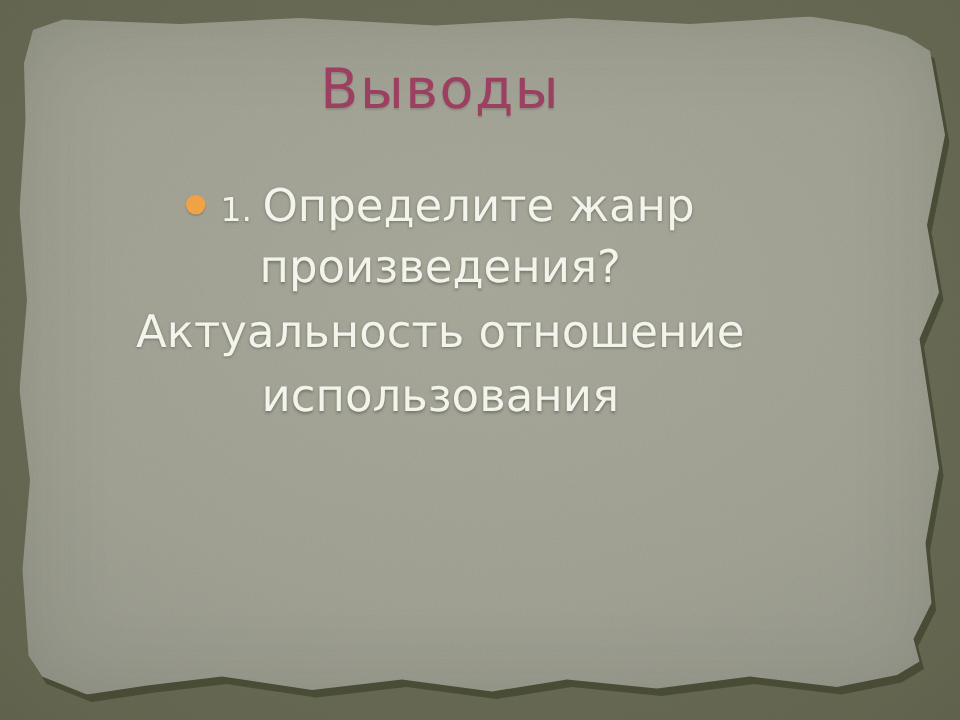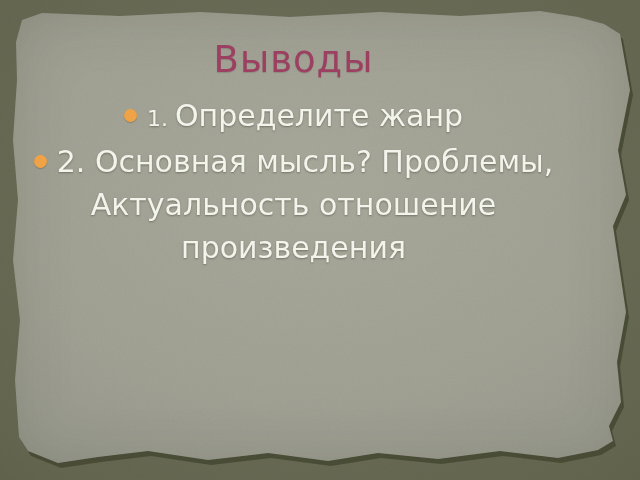--- a/index.html
+++ b/index.html
@@ -42,21 +42,21 @@
   .content {
     position: absolute; left: 0; top: 0; width: 587px; height: 480px;
     text-align: center;
   }
   .title {
     margin: 38px 0 0 0;
     font-size: 37px; font-weight: 400; letter-spacing: 1px;
     color: var(--title, #9c4062);
     text-shadow: 0 1px 1px rgba(60, 40, 45, 0.18);
   }
-  .list { margin-top: 16px; padding: 0 14px; }
+  .list { margin-top: 38px; padding: 0 14px; }
   .item {
     font-size: 30px; line-height: 38px; margin-bottom: 5px;
     color: var(--text, #f3f4ec);
     text-shadow: 0 1px 2px rgba(55, 58, 45, 0.45);
   }
   .bullet {
     display: inline-block; width: 13px; height: 13px; border-radius: 50%;
     background: var(--bullet, #f0a346);
     margin-right: 10px; vertical-align: middle; transform: translateY(-2px);
     box-shadow: 0 1px 1px rgba(40, 40, 30, 0.25);
@@ -81,31 +81,29 @@
 
   <div class="content">
     <h1 class="title">Выводы</h1>
 
     <div class="list">
 
       <div class="item">
         <span class="line">
           <span class="bullet"></span><span class="marker marker-sm">1. </span><span>Определите жанр</span>
         </span>
+        <span class="line">произведения?</span>
       </div>
 
       <div class="item">
-        <span class="line">
-          <span class="bullet"></span><span class="marker">2. </span><span>Основная мысль? Проблемы,</span>
-        </span>
       </div>
 
       <div class="item">
         <span class="line">Актуальность отношение</span>
       </div>
 
       <div class="item">
-        <span class="line">произведения</span>
+        <span class="line">использования</span>
       </div>
 
     </div>
   </div>
 </div>
 
 </body></html>

